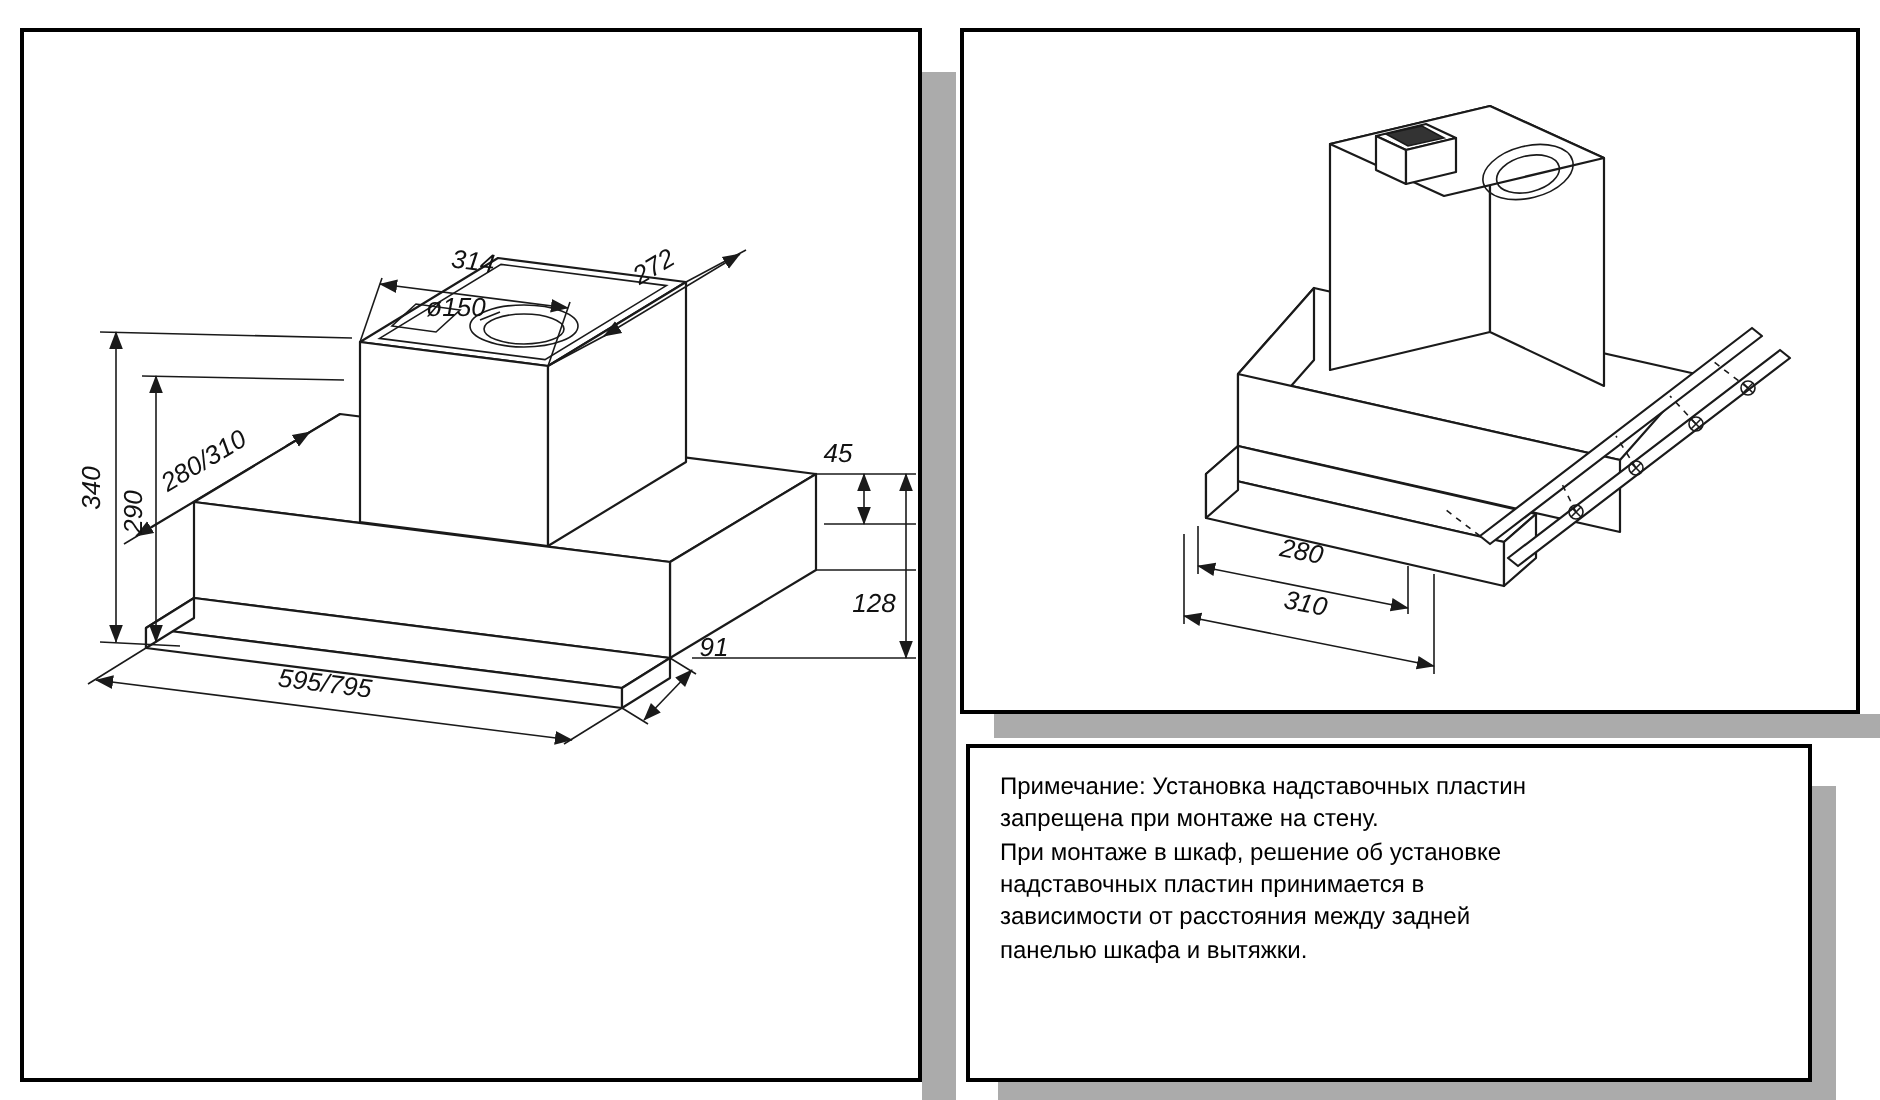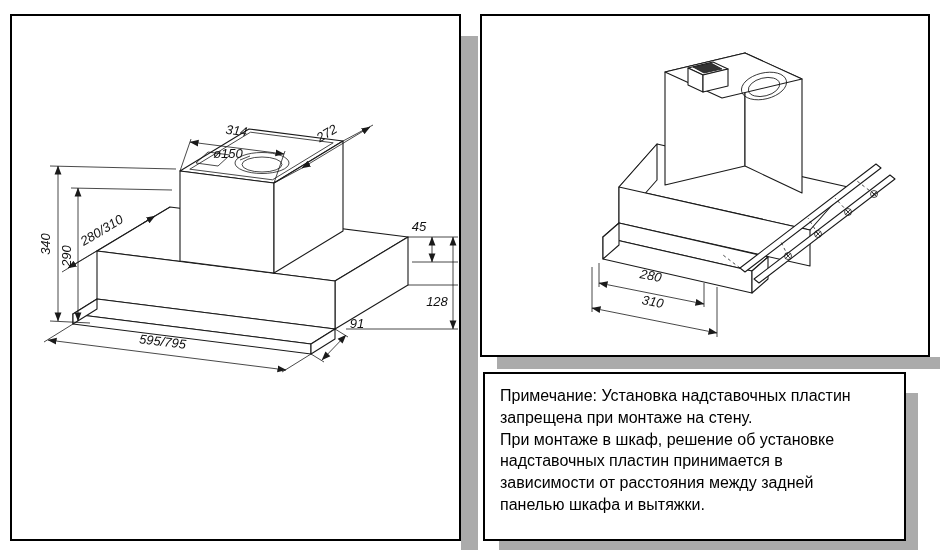--- a/index.html
+++ b/index.html
@@ -3,21 +3,21 @@
 <meta charset="utf-8">
 <style>
   html,body{margin:0;padding:0;background:#fff;}
   #canvas{position:relative;width:940px;height:550px;background:#fff;overflow:hidden;
           font-family:"Liberation Sans",sans-serif;}
   .shadow{position:absolute;background:#ababab;}
   .panel{position:absolute;background:#fff;border:2px solid #000;box-sizing:border-box;}
   #left-panel{left:10px;top:14px;width:451px;height:527px;}
   #right-panel{left:480px;top:14px;width:450px;height:343px;}
   #note-box{left:483px;top:372px;width:423px;height:169px;padding:11px 15px;}
-  .note-text{font-size:16px;line-height:1.36;color:#000;white-space:pre-line;}
+  .note-text{font-size:12px;line-height:1.36;color:#000;white-space:pre-line;}
   svg{display:block;width:100%;height:100%;}
   .face{fill:#fff;stroke:#1a1a1a;stroke-width:1.1;stroke-linejoin:round;}
   .thin{fill:none;stroke:#1a1a1a;stroke-width:0.8;}
   .dim{fill:none;stroke:#1a1a1a;stroke-width:0.8;}
   .dash{fill:none;stroke:#1a1a1a;stroke-width:0.8;stroke-dasharray:3 3;}
   .dimtext{font-size:13px;font-style:italic;fill:#111;text-anchor:middle;}
   .dark{fill:#333;stroke:#1a1a1a;stroke-width:0.8;}
 </style>
 </head>
 <body>

